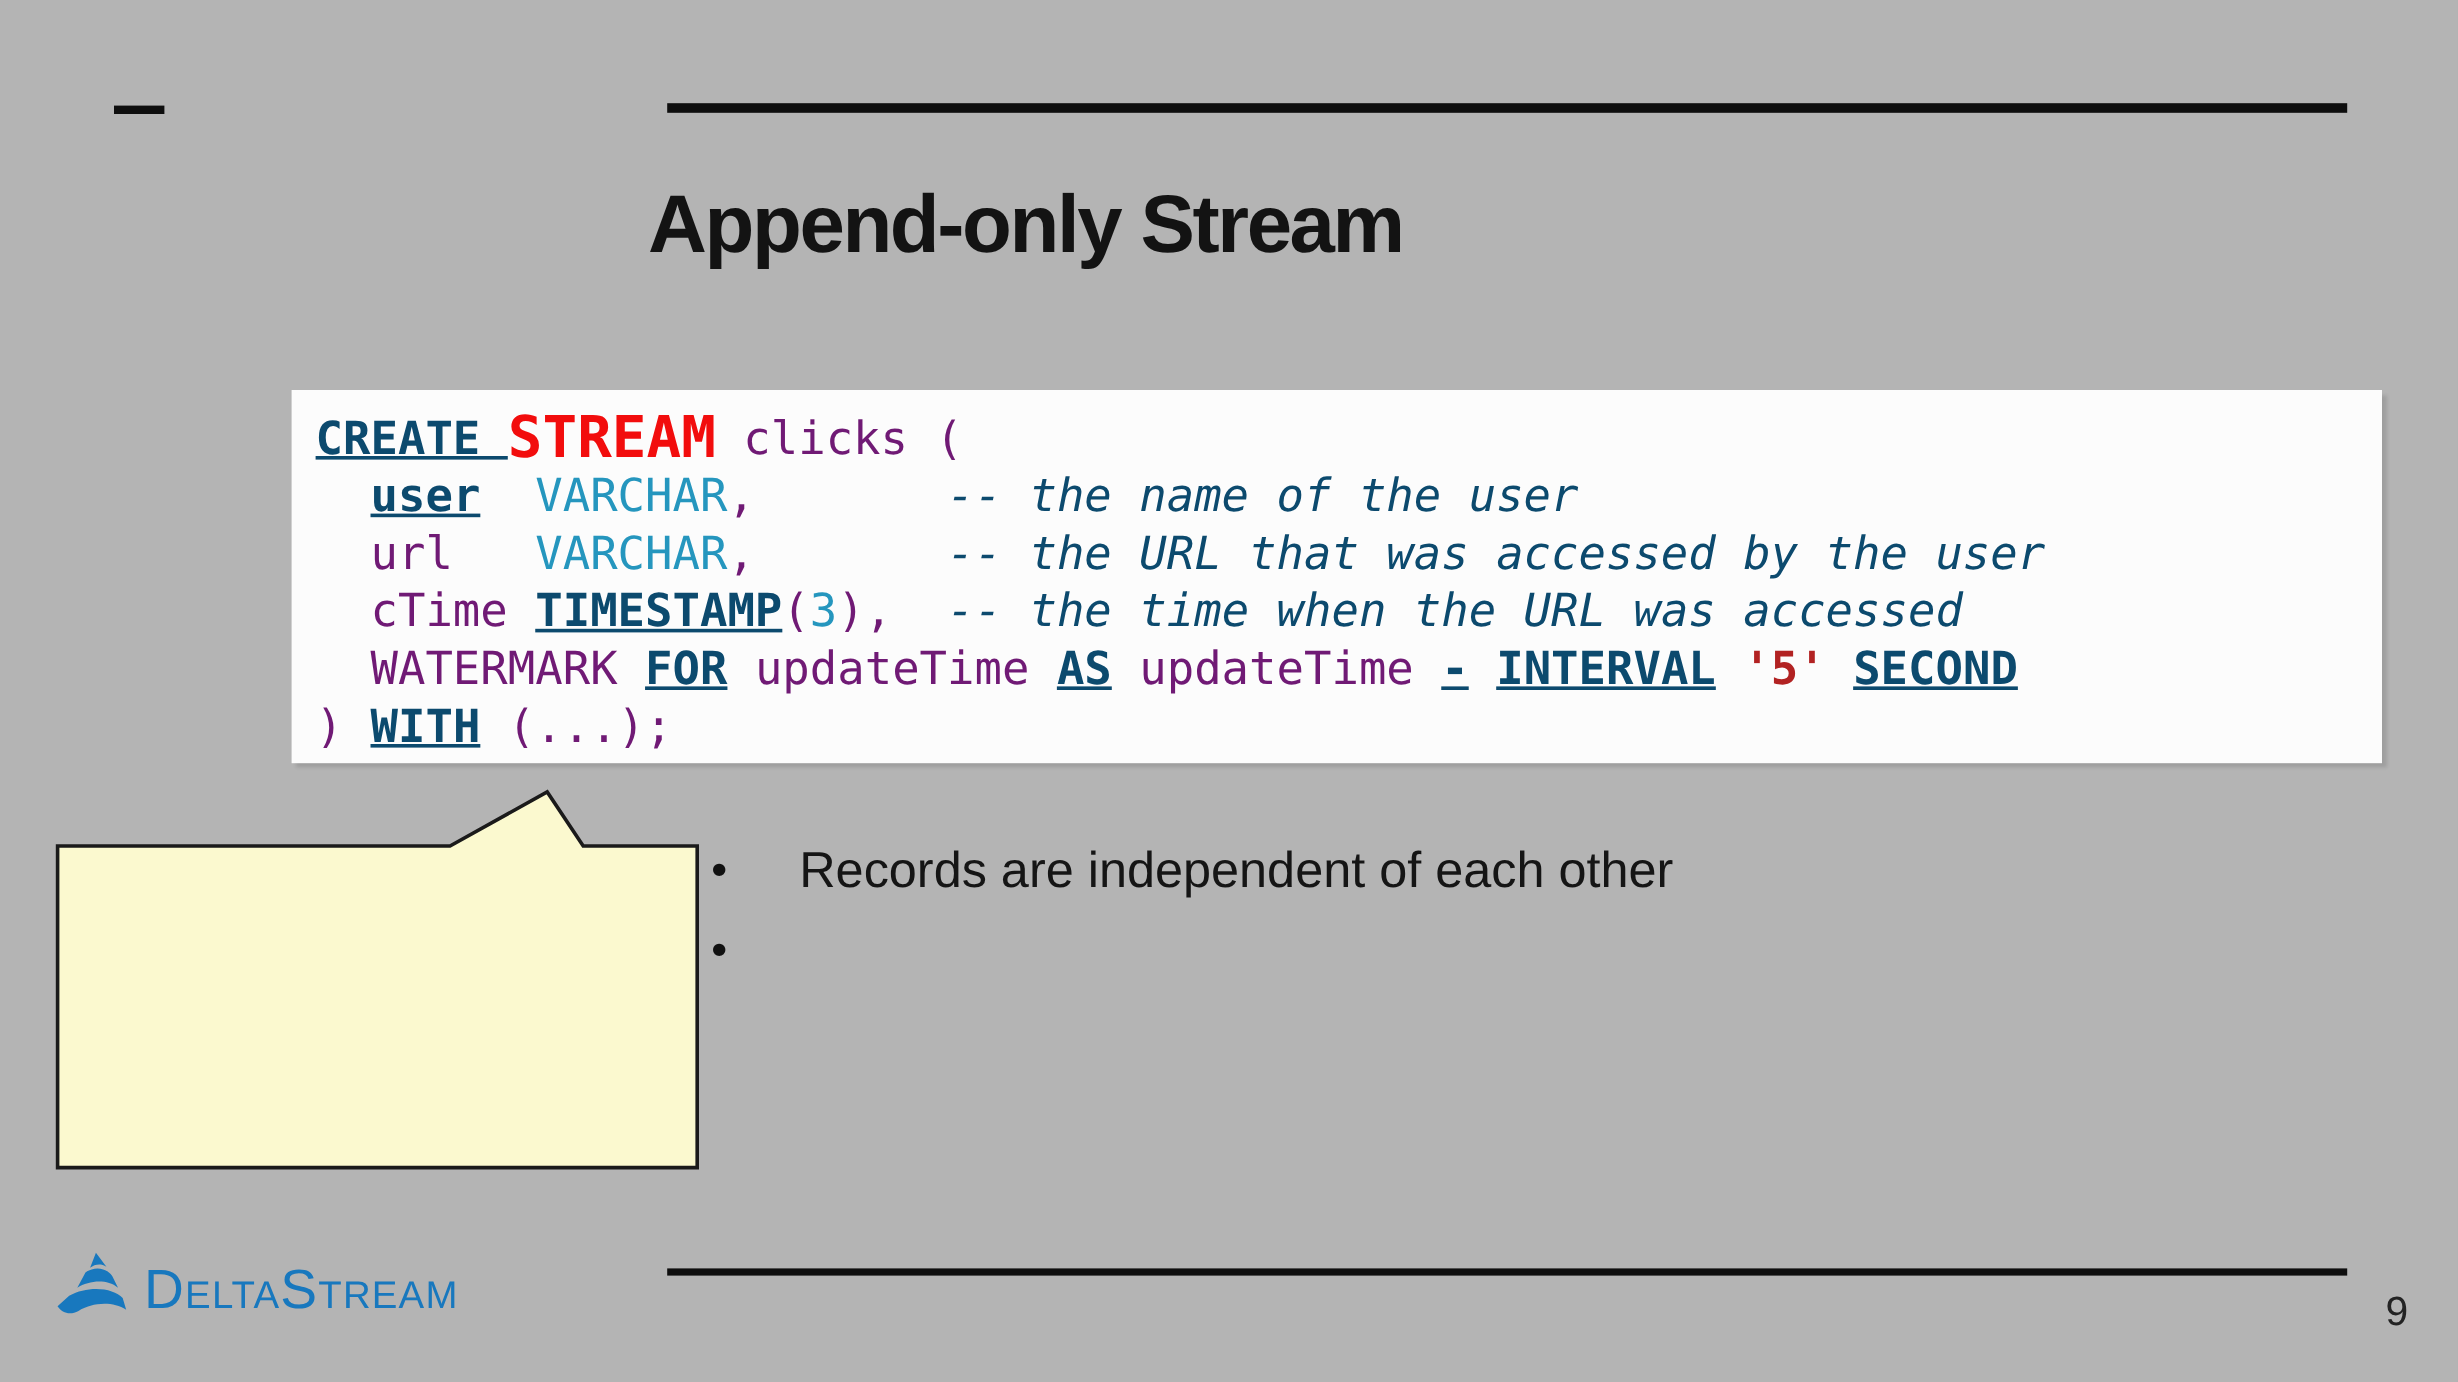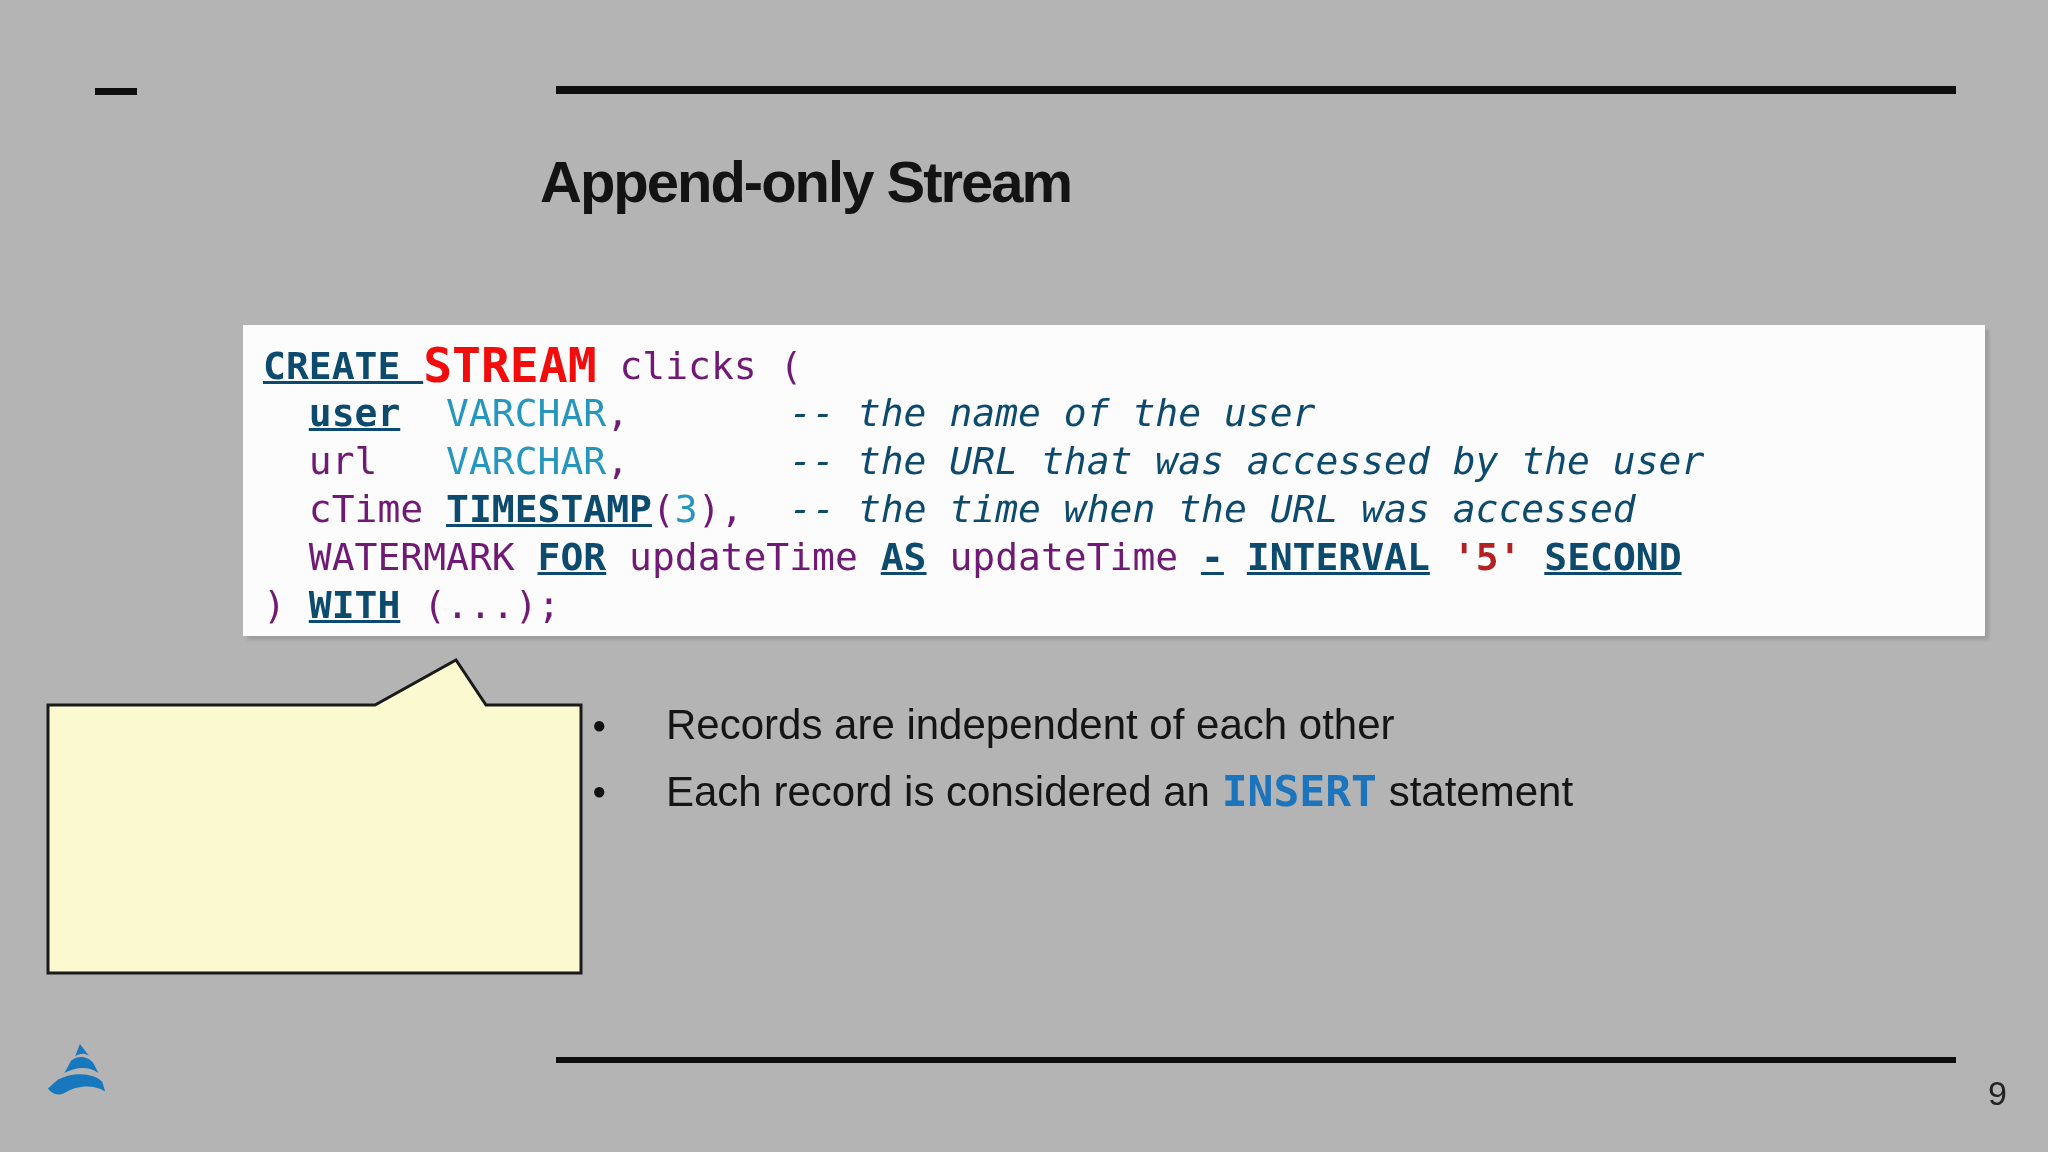--- a/index.html
+++ b/index.html
@@ -13,21 +13,21 @@
   .abs{position:absolute;}
 
   
   #top-dash{left:95px;top:88px;width:42px;height:7px;background:#0e0e0e;}
   #top-rule{left:556px;top:86px;width:1400px;height:8px;background:#0e0e0e;}
   #bottom-rule{left:556px;top:1057px;width:1400px;height:6px;background:#0e0e0e;}
 
   
   #slide-title{
     left:540px;top:148px;margin:0;
-    font-size:58px;font-weight:700;letter-spacing:-2px;color:#131313;
+    font-size:68px;font-weight:700;letter-spacing:-2px;color:#131313;
     white-space:nowrap;
   }
 
   
   #code-block{
     left:243px;top:325px;width:1742px;height:311px;
     background:#fcfcfc;
     box-shadow:4px 4px 3px rgba(0,0,0,0.12);
   }
   #sql-code{
@@ -98,28 +98,28 @@
   </svg>
 </div>
 
 <ul class="abs" id="bullet-list">
     <li>
       <span class="bullet-dot">●</span>
       <span class="bullet-text"><span>Records are independent of each other</span></span>
     </li>
     <li>
       <span class="bullet-dot">●</span>
-      <span class="bullet-text"><span>Each record is considered an </span><span class="sqlcode">INSERT</span><span> statement</span></span>
     </li>
   </ul>
 
 <div class="abs" id="logo">
   <svg width="68" height="64" viewBox="0 0 70 66">
     <g fill="#1878be">
       <path d="M37 2 L46 14 C41 11 36 12 32 15 Z"></path>
       <path d="M28 19 C36 13 46 15 51 22 L56 32 C46 24 31 26 21 32 Z"></path>
       <path d="M14 39 C30 30 52 32 60 41 L63 51 C51 43 33 45 22 52 C15 56 8 54 4 48 Z"></path>
     </g>
   </svg>
+  <span id="logo-text">DeltaStream</span>
 </div>
 
 <div class="abs" id="bottom-rule"></div>
 <div class="abs" id="page-number">9</div>
 
 </body></html>

